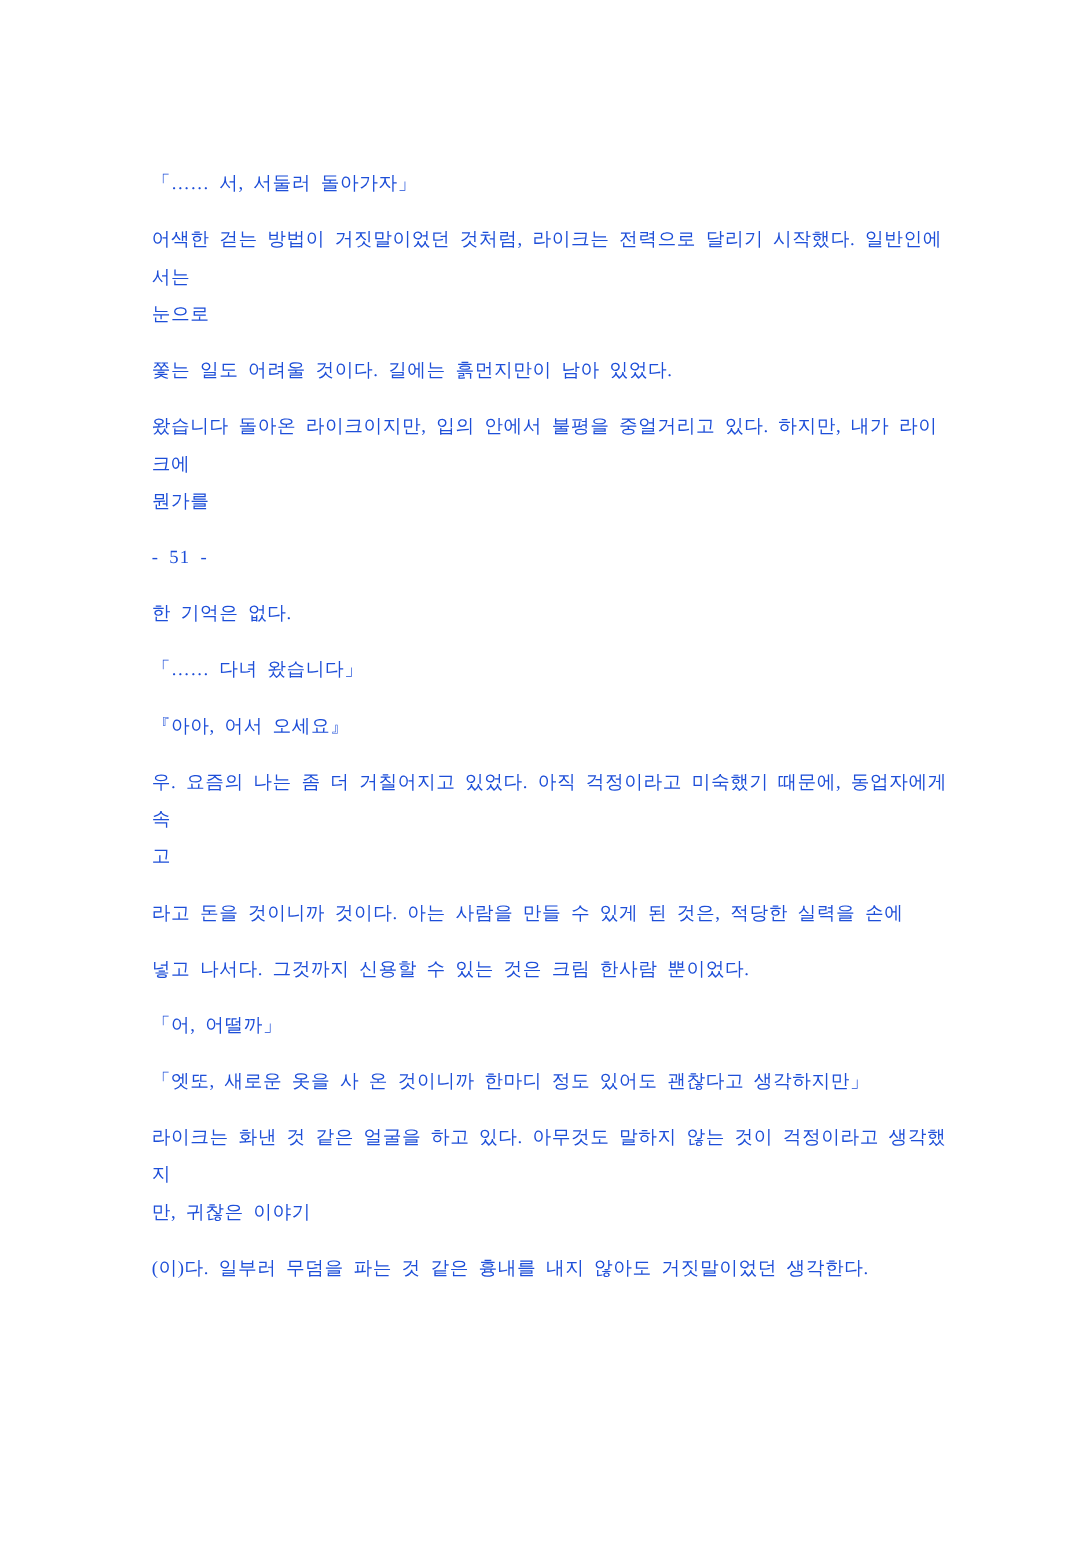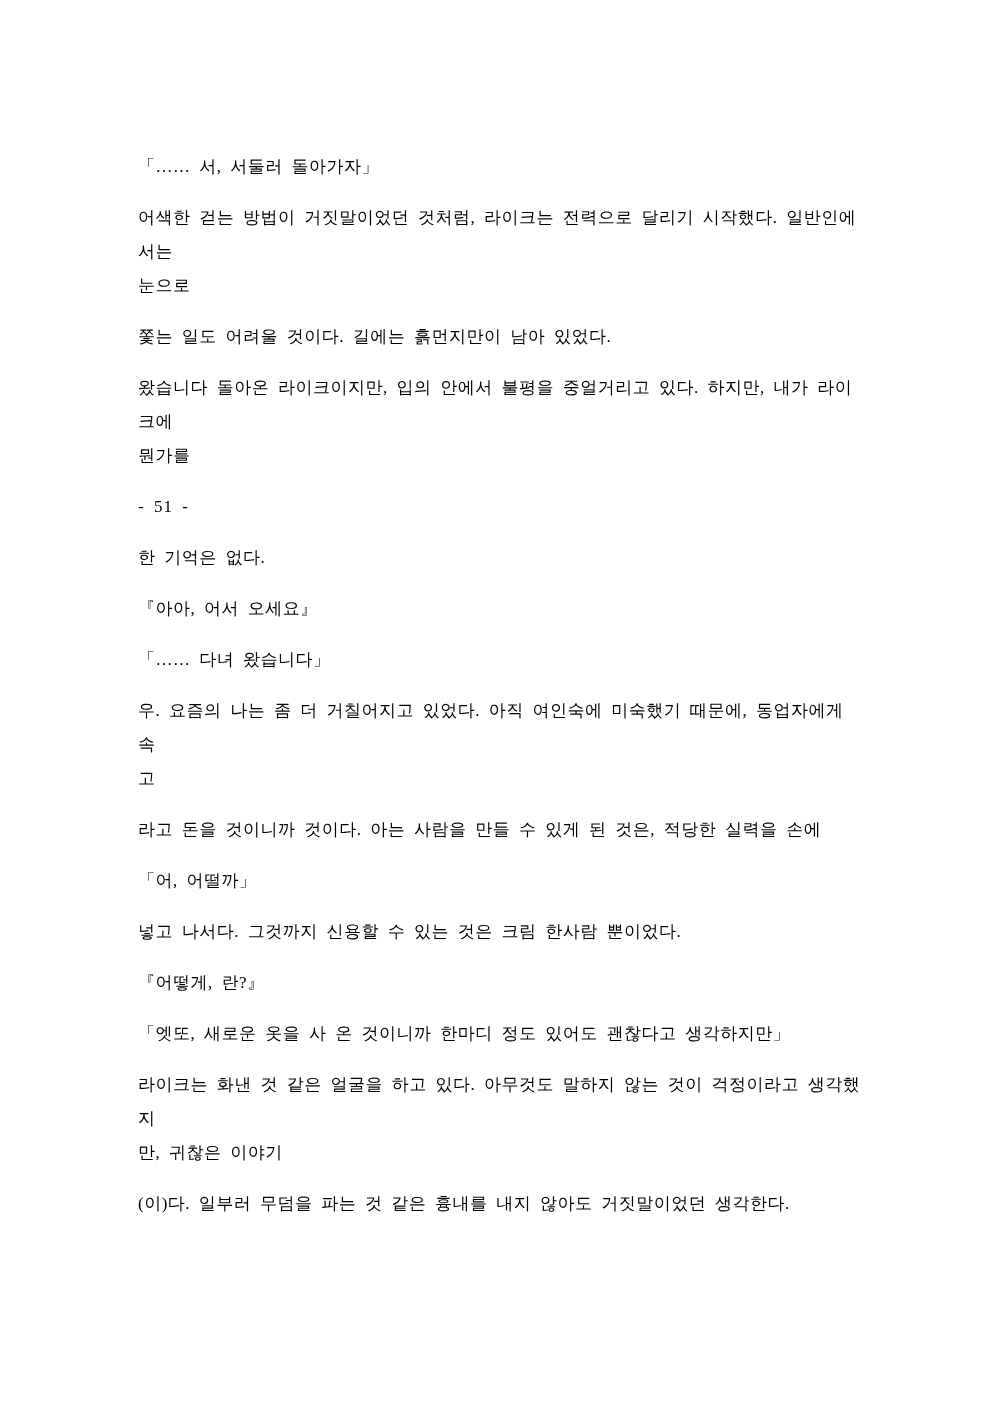--- a/index.html
+++ b/index.html
@@ -10,21 +10,21 @@
   .page {
     position: relative;
     width: 992px;
     height: 1403px;
     background: #ffffff;
     overflow: hidden;
     box-sizing: border-box;
     padding: 150px 130px 0 138px;
     font-family: "Liberation Serif", "DejaVu Serif", serif;
     font-size: 17px;
-    color: #000000;
+    color: #1d4ed8;
   }
   .paragraph {
     margin: 0 0 17px 0;
   }
   .text-line {
     display: block;
     line-height: 34px;
     letter-spacing: 0.5px;
     word-spacing: 4px;
     white-space: normal;
@@ -54,40 +54,37 @@
         <span class="text-line">왔습니다 돌아온 라이크이지만, 입의 안에서 불평을 중얼거리고 있다. 하지만, 내가 라이크에</span>
         <span class="text-line">뭔가를</span>
       </div>
       <div class="paragraph page-number">
         <span class="text-line">- 51 -</span>
       </div>
       <div class="paragraph">
         <span class="text-line">한 기억은 없다.</span>
       </div>
       <div class="paragraph">
+        <span class="text-line">「…… 다녀 왔습니다」</span>
+      </div>
+      <div class="paragraph">
         <span class="text-line">『아아, 어서 오세요』</span>
       </div>
       <div class="paragraph">
-        <span class="text-line">「…… 다녀 왔습니다」</span>
-      </div>
-      <div class="paragraph">
-        <span class="text-line">우. 요즘의 나는 좀 더 거칠어지고 있었다. 아직 여인숙에 미숙했기 때문에, 동업자에게 속</span>
+        <span class="text-line">우. 요즘의 나는 좀 더 거칠어지고 있었다. 아직 걱정이라고 미숙했기 때문에, 동업자에게 속</span>
         <span class="text-line">고</span>
       </div>
       <div class="paragraph">
         <span class="text-line">라고 돈을 것이니까 것이다. 아는 사람을 만들 수 있게 된 것은, 적당한 실력을 손에</span>
       </div>
       <div class="paragraph">
-        <span class="text-line">「어, 어떨까」</span>
-      </div>
-      <div class="paragraph">
         <span class="text-line">넣고 나서다. 그것까지 신용할 수 있는 것은 크림 한사람 뿐이었다.</span>
       </div>
       <div class="paragraph">
-        <span class="text-line">『어떻게, 란?』</span>
+        <span class="text-line">「어, 어떨까」</span>
       </div>
       <div class="paragraph">
         <span class="text-line">「엣또, 새로운 옷을 사 온 것이니까 한마디 정도 있어도 괜찮다고 생각하지만」</span>
       </div>
       <div class="paragraph">
         <span class="text-line">라이크는 화낸 것 같은 얼굴을 하고 있다. 아무것도 말하지 않는 것이 걱정이라고 생각했지</span>
         <span class="text-line">만, 귀찮은 이야기</span>
       </div>
       <div class="paragraph">
         <span class="text-line">(이)다. 일부러 무덤을 파는 것 같은 흉내를 내지 않아도 거짓말이었던 생각한다.</span>

